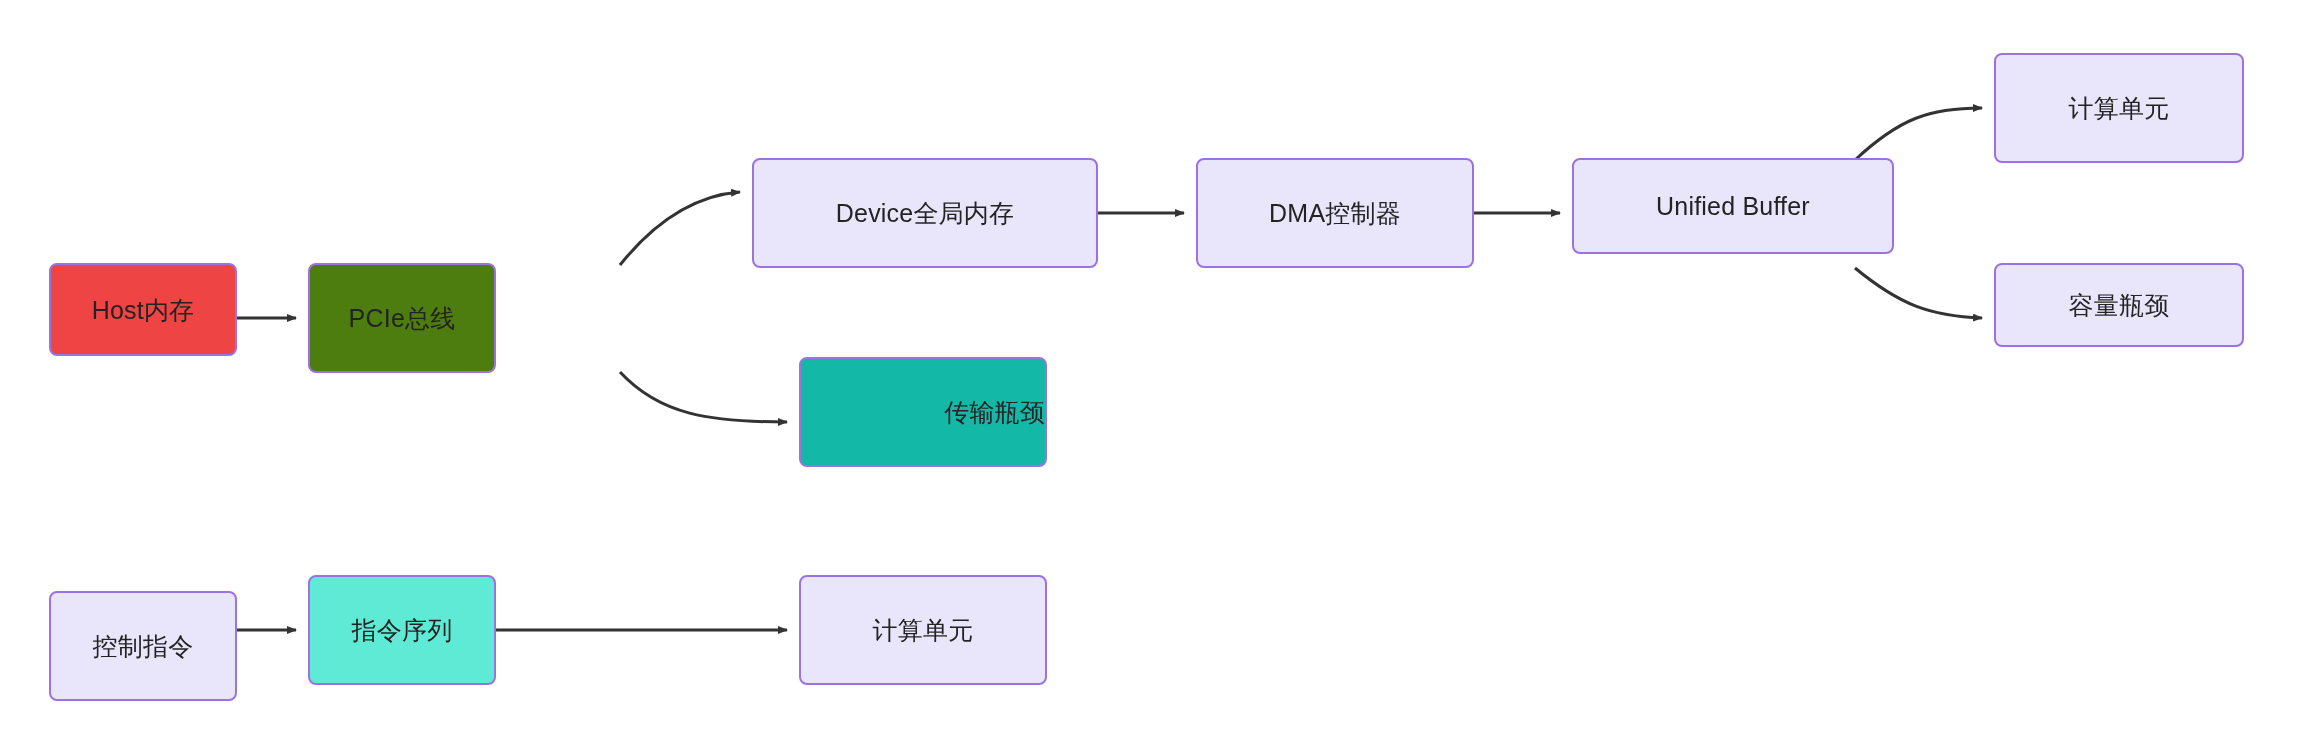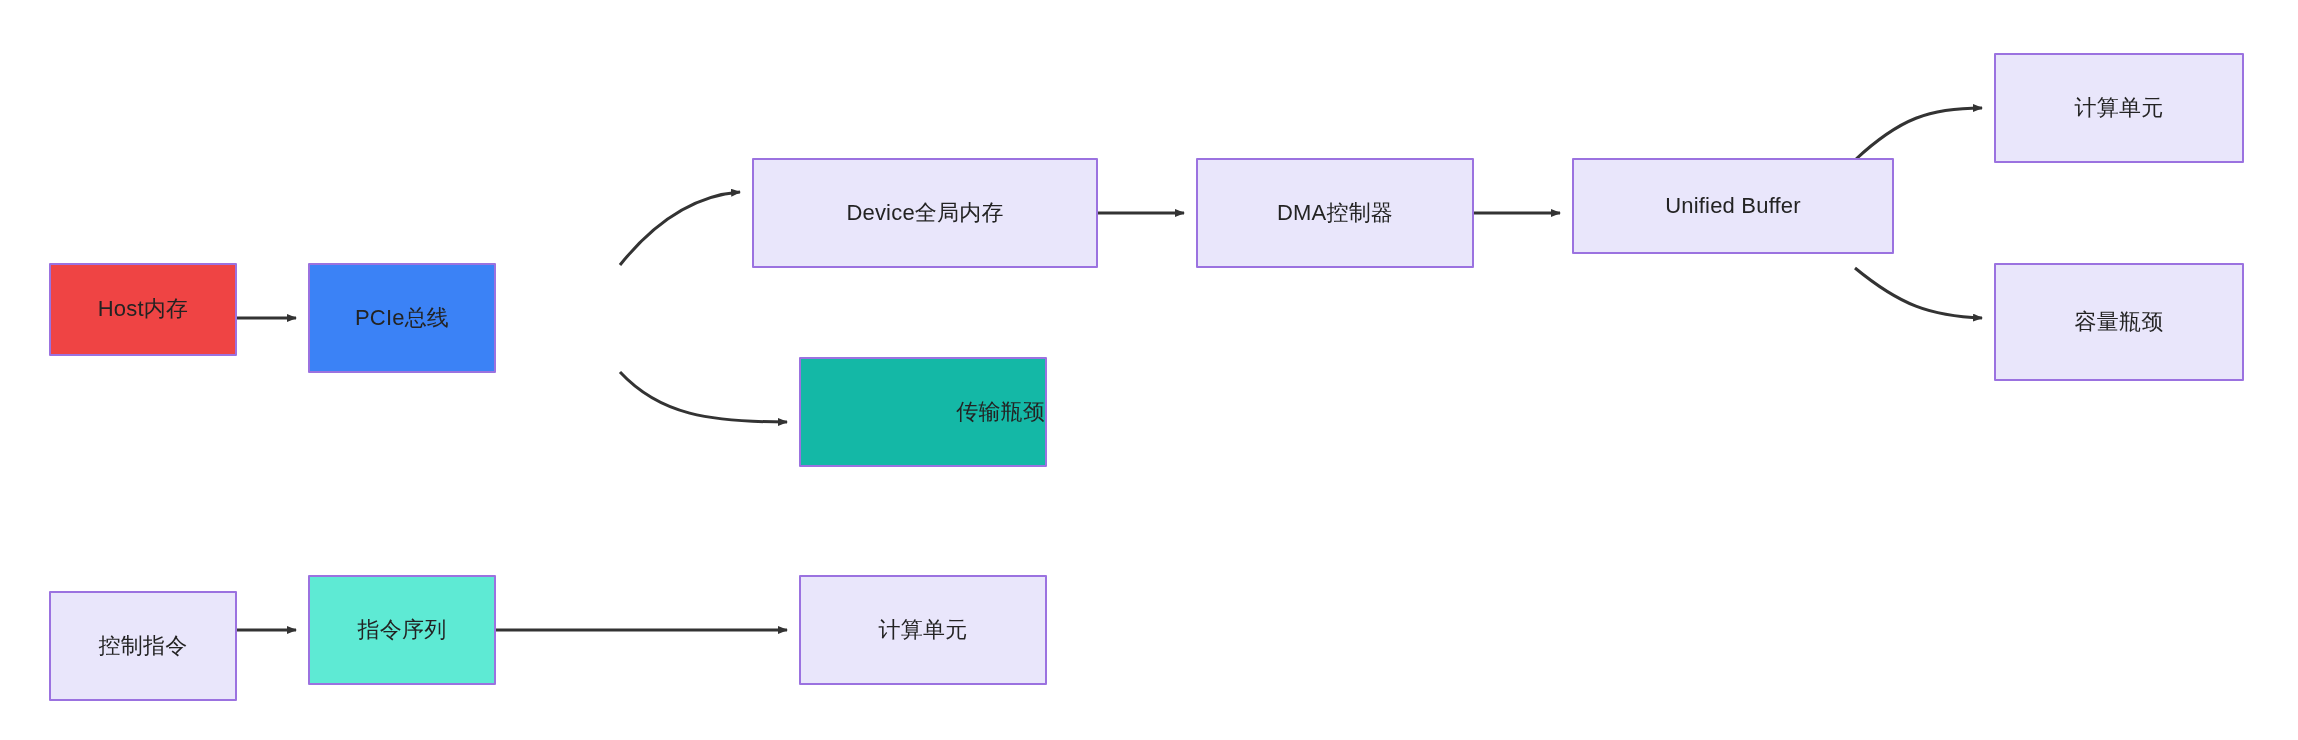--- a/index.html
+++ b/index.html
@@ -24,26 +24,26 @@
     top: 0;
     width: 2298px;
     height: 740px;
     pointer-events: none;
   }
   .node {
     position: absolute;
     box-sizing: border-box;
     background: #e9e6fb;
     border: 2px solid #22c55e;
-    border-radius: 1px;
+    border-radius: 8px;
     display: flex;
     align-items: center;
     justify-content: center;
     color: #232323;
-    font-size: 22px;
+    font-size: 25px;
     line-height: 1.2;
     letter-spacing: 0.2px;
     white-space: nowrap;
   }
   .node-label {
     display: block;
   }
 </style>
 </head>
 <body>
@@ -66,41 +66,41 @@
         <path d="M 1855,268 C 1900,305 1930,316 1982,318" fill="none" stroke="#333333" stroke-width="3" marker-end="url(#arrowhead)"></path>
         <path d="M 237,630 L 296,630" fill="none" stroke="#333333" stroke-width="3" marker-end="url(#arrowhead)"></path>
         <path d="M 496,630 L 787,630" fill="none" stroke="#333333" stroke-width="3" marker-end="url(#arrowhead)"></path>
       </g>
   </svg>
 
   <div class="node" style="left: 49px; top: 263px; width: 188px; height: 93px; background: #ef4444; border-color: rgb(155, 114, 224); color: rgb(35, 35, 35);">
     <span class="node-label">Host内存</span>
   </div>
 
-  <div class="node" style="left: 308px; top: 263px; width: 188px; height: 110px; background: #3b82f6; border-color: rgb(155, 114, 224); color: rgb(35, 35, 35);">
+  <div class="node" style="left: 308px; top: 263px; width: 188px; height: 110px; background: #4d7c0f; border-color: rgb(155, 114, 224); color: rgb(35, 35, 35);">
     <span class="node-label">PCIe总线</span>
   </div>
 
   <div class="node" style="left: 752px; top: 158px; width: 346px; height: 110px; background: rgb(233, 230, 251); border-color: rgb(155, 114, 224); color: rgb(35, 35, 35);">
     <span class="node-label">Device全局内存</span>
   </div>
 
   <div class="node" style="left: 1196px; top: 158px; width: 278px; height: 110px; background: rgb(233, 230, 251); border-color: rgb(155, 114, 224); color: rgb(35, 35, 35);">
     <span class="node-label">DMA控制器</span>
   </div>
 
   <div class="node" style="left: 1572px; top: 142px; width: 322px; height: 96px; background: rgb(233, 230, 251); border-color: rgb(155, 114, 224); color: rgb(35, 35, 35); margin-top: 16px;">
     <span class="node-label">Unified Buffer</span>
   </div>
 
   <div class="node" style="left: 1994px; top: 53px; width: 250px; height: 110px; background: rgb(233, 230, 251); border-color: rgb(155, 114, 224); color: rgb(35, 35, 35);">
     <span class="node-label">计算单元</span>
   </div>
 
-  <div class="node" style="left: 1994px; top: 263px; width: 250px; height: 118px; background: rgb(233, 230, 251); border-color: rgb(155, 114, 224); color: rgb(35, 35, 35);">
+  <div class="node" style="left: 1994px; top: 263px; width: 250px; height: 84px; background: rgb(233, 230, 251); border-color: rgb(155, 114, 224); color: rgb(35, 35, 35);">
     <span class="node-label">容量瓶颈</span>
   </div>
 
   <div class="node" style="left: 799px; top: 357px; width: 248px; height: 110px; background: #14b8a6; border-color: rgb(155, 114, 224); color: rgb(35, 35, 35); justify-content: flex-end;">
     <span class="node-label">传输瓶颈</span>
   </div>
 
   <div class="node" style="left: 49px; top: 575px; width: 188px; height: 110px; background: rgb(233, 230, 251); border-color: rgb(155, 114, 224); color: rgb(35, 35, 35); margin-top: 16px;">
     <span class="node-label">控制指令</span>
   </div>

